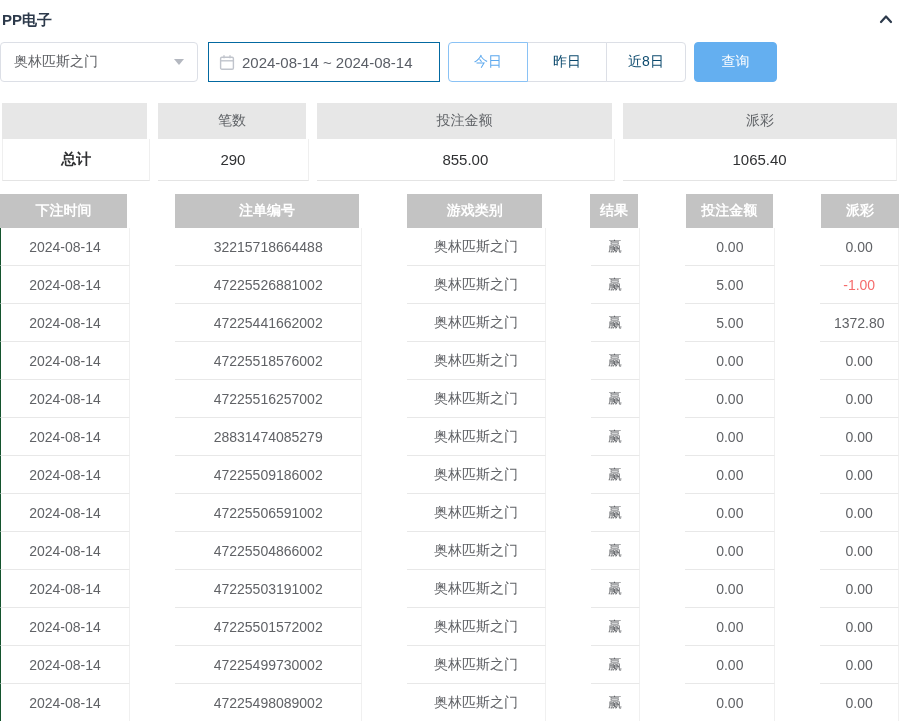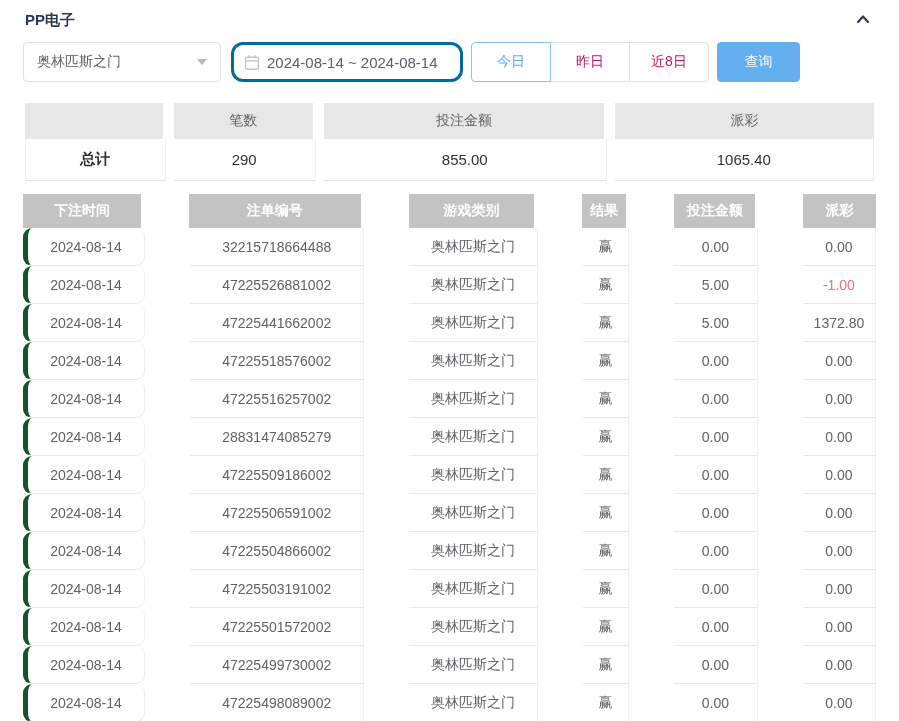--- a/index.html
+++ b/index.html
@@ -2,21 +2,21 @@
 <html><head>
 <meta charset="utf-8">
 <style>
   * { box-sizing: border-box; margin: 0; padding: 0; }
   html, body { width: 899px; height: 721px; overflow: hidden; }
   body {
     background: #ffffff;
     font-family: "Liberation Sans", sans-serif;
     color: #606266;
   }
-  .page { padding: 0 23px; }
+  .page { padding: 0 0; }
 
   
   .header-bar {
     display: flex; justify-content: space-between; align-items: center;
     padding: 9px 4px 0 2px; height: 32px;
   }
   .page-title { font-size: 15px; font-weight: bold; color: #2d3a4b; }
   .collapse-btn { cursor: pointer; display: flex; align-items: center; background: none; border: none; }
 
   
@@ -26,31 +26,31 @@
     display: flex; align-items: center; justify-content: space-between;
     padding: 0 13px; margin-right: 10px; background: #fff; cursor: pointer;
   }
   .select-box .sel-text { font-size: 14px; color: #606266; }
   .caret-down {
     width: 0; height: 0;
     border-left: 5px solid transparent; border-right: 5px solid transparent;
     border-top: 6px solid #b4b8c0;
   }
   .date-box {
-    width: 232px; height: 40px; border: 3px solid #0369a1; border-radius: 12px;
+    width: 232px; height: 40px; border: 1px solid #0369a1; border-radius: 0;
     display: flex; align-items: center; padding: 0 10px; margin-right: 8px;
     background: #fff; cursor: pointer;
   }
   .date-box .cal { margin-right: 7px; flex: 0 0 auto; display: flex; }
   .date-box .date-text { font-size: 15px; color: #5a5e66; white-space: nowrap; }
 
   .btn-group { display: flex; margin-right: 8px; }
   .qbtn {
     width: 80px; height: 40px; background: #fff; border: 1px solid #dcdfe6;
-    font-size: 14px; color: #be185d; cursor: pointer;
+    font-size: 14px; color: #0c4a6e; cursor: pointer;
     font-family: "Liberation Sans", sans-serif;
   }
   .qbtn + .qbtn { margin-left: -1px; }
   .qbtn.first { border-radius: 4px 0 0 4px; }
   .qbtn.last { border-radius: 0 4px 4px 0; }
   .qbtn.active { border: 1px solid #8ac2f5; color: #5ea9ee; position: relative; z-index: 2; }
 
   .query-btn {
     width: 83px; height: 40px; background: #64aff0; border: 1px solid #64aff0;
     border-radius: 4px; color: #ffffff; font-size: 14px; cursor: pointer;
@@ -87,21 +87,21 @@
   .c4 { width: 65px; } .c5 { width: 118px; } .c6 { width: 103px; }
   .t-head .t-cell {
     height: 34px; background: #c3c3c3; color: #ffffff; font-weight: bold;
     border-right: 3px solid #ffffff;
   }
   .t-head .t-cell:last-child { border-right: none; }
   .body-row .t-cell {
     height: 38px; background: #fff; color: #606266;
     border-bottom: 1px solid #e8e8e8; border-right: 1px solid #f0f0f0;
   }
-  .body-row .t-cell:first-child { border-left: 5px solid #14532d; border-radius: 9px; }
+  .body-row .t-cell:first-child { border-left: 1px solid #14532d; }
   .body-row .t-cell.neg { color: #f56c6c; }
 </style>
 </head>
 <body>
 
 <div class="page">
 
   <div class="header-bar">
     <div class="page-title">PP电子</div>
     <button class="collapse-btn">

